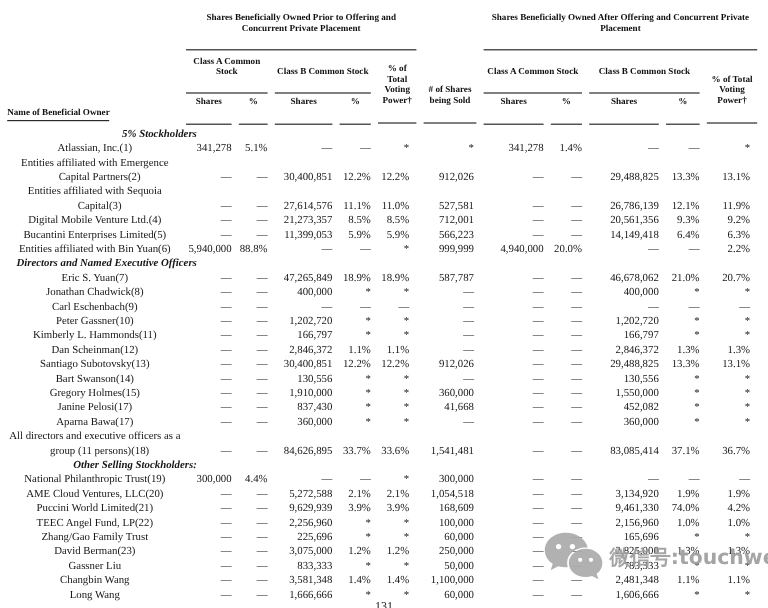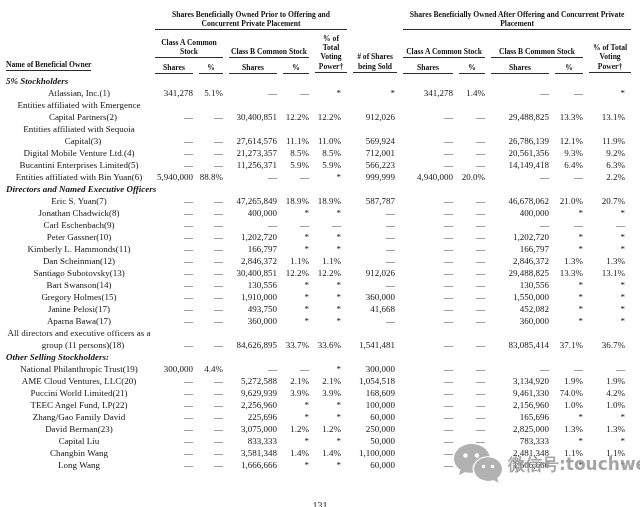--- a/index.html
+++ b/index.html
@@ -26,41 +26,41 @@
     font-size: 7.6px;
     font-weight: bold;
     line-height: 1.2;
     text-align: center;
     color: #101010;
   }
   thead tr.r1 th { padding-top: 2px; padding-bottom: 4px; }
   thead tr.r2 th { padding-bottom: 2px; }
   thead tr.r3 th { padding-bottom: 1px; }
 
-  .hu { border-bottom: 1px solid #2b2b2b; margin: 0 3px; padding-bottom: 1px; }
+  .hu { border-bottom: 1px solid #2b2b2b; margin: 0 3px; padding-bottom: 13px; }
   .tu { display: inline-block; border-bottom: 1px solid #2b2b2b; padding-bottom: 1px; }
   .name-h { text-align: left; }
 
   tbody td {
     font-size: 9px;
     line-height: 12px;
     text-align: right;
     white-space: nowrap;
     padding-right: 3px;
   }
   tbody td.name {
     text-align: center;
     white-space: normal;
     padding-left: 8px;
     text-indent: -8px;
     padding-right: 0;
   }
   tbody td.c4, tbody td.c10 { padding-right: 9px; }
   tbody td.c5 { padding-right: 5px; }
-  td.section { text-align: left; font-weight: bold; font-style: italic; white-space: normal; }
+  td.section { text-align: right; font-weight: bold; font-style: italic; white-space: normal; }
   .section-inner { width: 158px; }
 
   .watermark {
     position: absolute;
     left: 450px; top: 436px;
     display: flex; align-items: center;
     color: #9e9e9e;
     font-family: "DejaVu Sans", sans-serif;
     font-size: 17px;
     font-weight: bold;
@@ -192,21 +192,21 @@
           <td class="num c9">13.3%</td>
           <td class="num c10">13.1%</td>
         </tr>
         <tr>
           <td class="name">Entities affiliated with Sequoia Capital(3)</td>
           <td class="num c0">—</td>
           <td class="num c1">—</td>
           <td class="num c2">27,614,576</td>
           <td class="num c3">11.1%</td>
           <td class="num c4">11.0%</td>
-          <td class="num c5">569,924</td>
+          <td class="num c5">527,581</td>
           <td class="num c6">—</td>
           <td class="num c7">—</td>
           <td class="num c8">26,786,139</td>
           <td class="num c9">12.1%</td>
           <td class="num c10">11.9%</td>
         </tr>
         <tr>
           <td class="name">Digital Mobile Venture Ltd.(4)</td>
           <td class="num c0">—</td>
           <td class="num c1">—</td>
@@ -217,21 +217,21 @@
           <td class="num c6">—</td>
           <td class="num c7">—</td>
           <td class="num c8">20,561,356</td>
           <td class="num c9">9.3%</td>
           <td class="num c10">9.2%</td>
         </tr>
         <tr>
           <td class="name">Bucantini Enterprises Limited(5)</td>
           <td class="num c0">—</td>
           <td class="num c1">—</td>
-          <td class="num c2">11,256,371</td>
+          <td class="num c2">11,399,053</td>
           <td class="num c3">5.9%</td>
           <td class="num c4">5.9%</td>
           <td class="num c5">566,223</td>
           <td class="num c6">—</td>
           <td class="num c7">—</td>
           <td class="num c8">14,149,418</td>
           <td class="num c9">6.4%</td>
           <td class="num c10">6.3%</td>
         </tr>
         <tr>
@@ -376,21 +376,21 @@
           <td class="num c6">—</td>
           <td class="num c7">—</td>
           <td class="num c8">1,550,000</td>
           <td class="num c9">*</td>
           <td class="num c10">*</td>
         </tr>
         <tr>
           <td class="name">Janine Pelosi(17)</td>
           <td class="num c0">—</td>
           <td class="num c1">—</td>
-          <td class="num c2">493,750</td>
+          <td class="num c2">837,430</td>
           <td class="num c3">*</td>
           <td class="num c4">*</td>
           <td class="num c5">41,668</td>
           <td class="num c6">—</td>
           <td class="num c7">—</td>
           <td class="num c8">452,082</td>
           <td class="num c9">*</td>
           <td class="num c10">*</td>
         </tr>
         <tr>
@@ -476,21 +476,21 @@
           <td class="num c3">*</td>
           <td class="num c4">*</td>
           <td class="num c5">100,000</td>
           <td class="num c6">—</td>
           <td class="num c7">—</td>
           <td class="num c8">2,156,960</td>
           <td class="num c9">1.0%</td>
           <td class="num c10">1.0%</td>
         </tr>
         <tr>
-          <td class="name">Zhang/Gao Family David</td>
+          <td class="name">Zhang/Gao Family Trust</td>
           <td class="num c0">—</td>
           <td class="num c1">—</td>
           <td class="num c2">225,696</td>
           <td class="num c3">*</td>
           <td class="num c4">*</td>
           <td class="num c5">60,000</td>
           <td class="num c6">—</td>
           <td class="num c7">—</td>
           <td class="num c8">165,696</td>
           <td class="num c9">*</td>
@@ -504,21 +504,21 @@
           <td class="num c3">1.2%</td>
           <td class="num c4">1.2%</td>
           <td class="num c5">250,000</td>
           <td class="num c6">—</td>
           <td class="num c7">—</td>
           <td class="num c8">2,825,000</td>
           <td class="num c9">1.3%</td>
           <td class="num c10">1.3%</td>
         </tr>
         <tr>
-          <td class="name">Capital Liu</td>
+          <td class="name">Gassner Liu</td>
           <td class="num c0">—</td>
           <td class="num c1">—</td>
           <td class="num c2">833,333</td>
           <td class="num c3">*</td>
           <td class="num c4">*</td>
           <td class="num c5">50,000</td>
           <td class="num c6">—</td>
           <td class="num c7">—</td>
           <td class="num c8">783,333</td>
           <td class="num c9">*</td>

